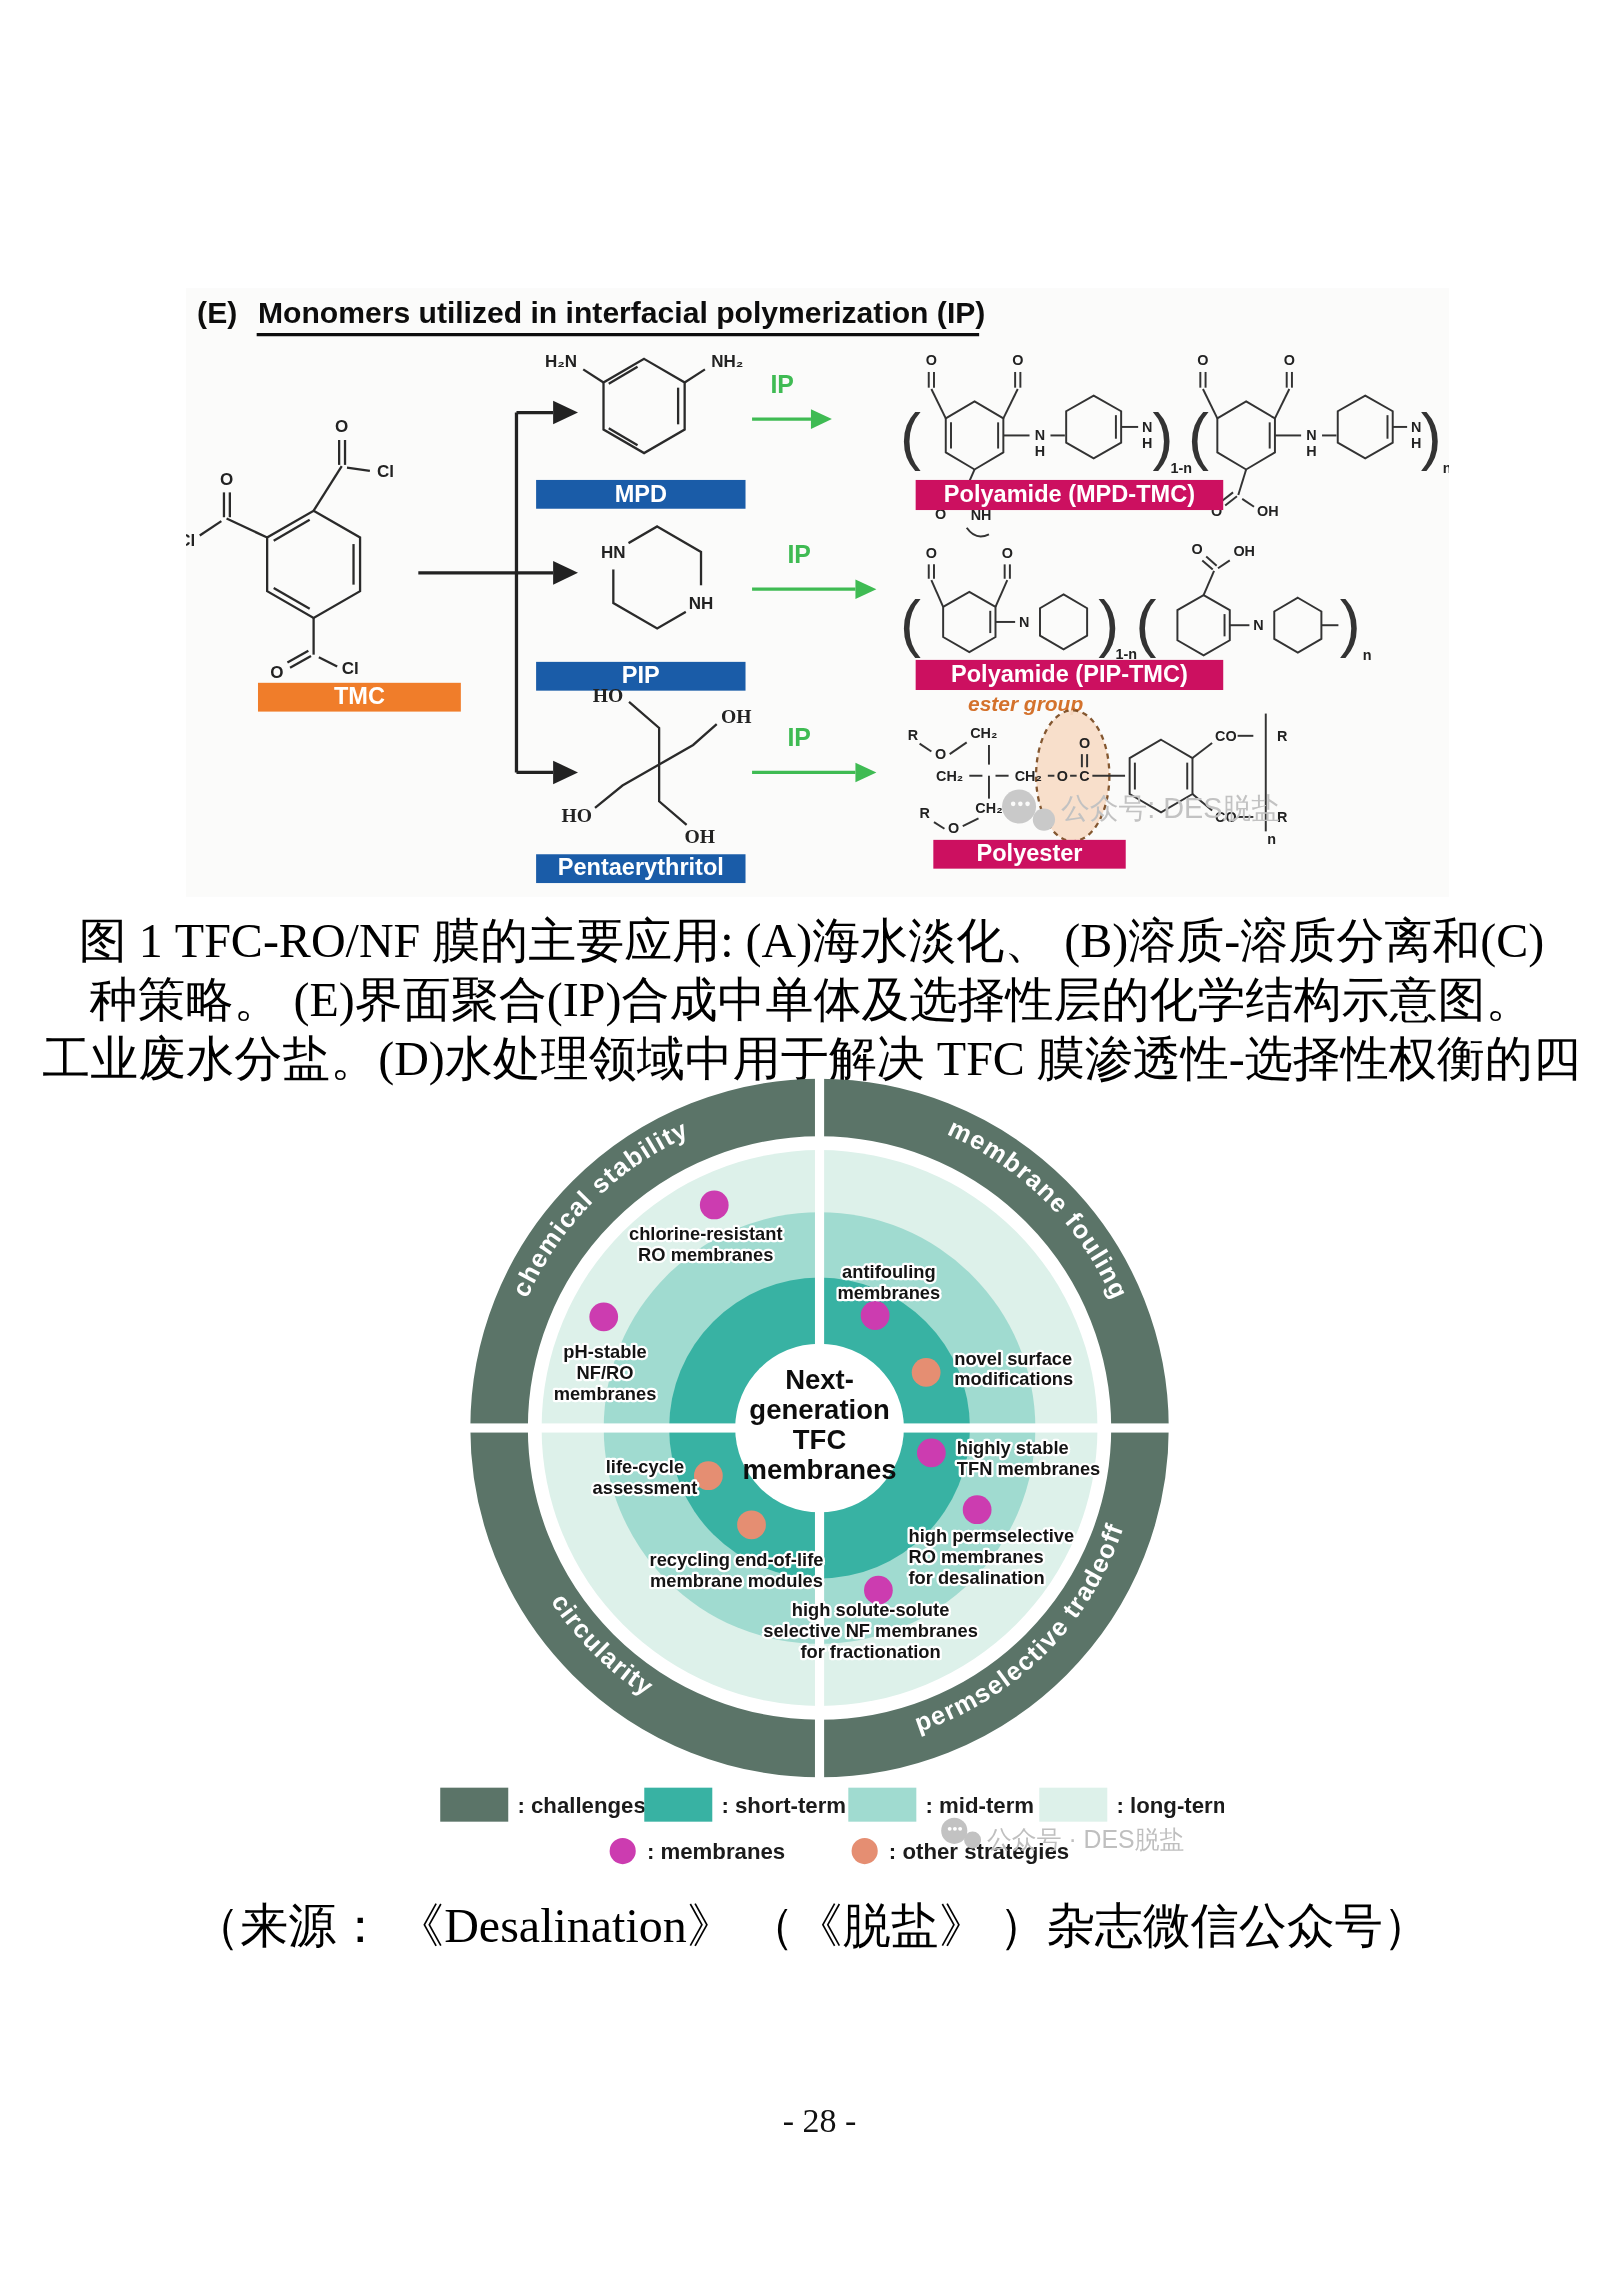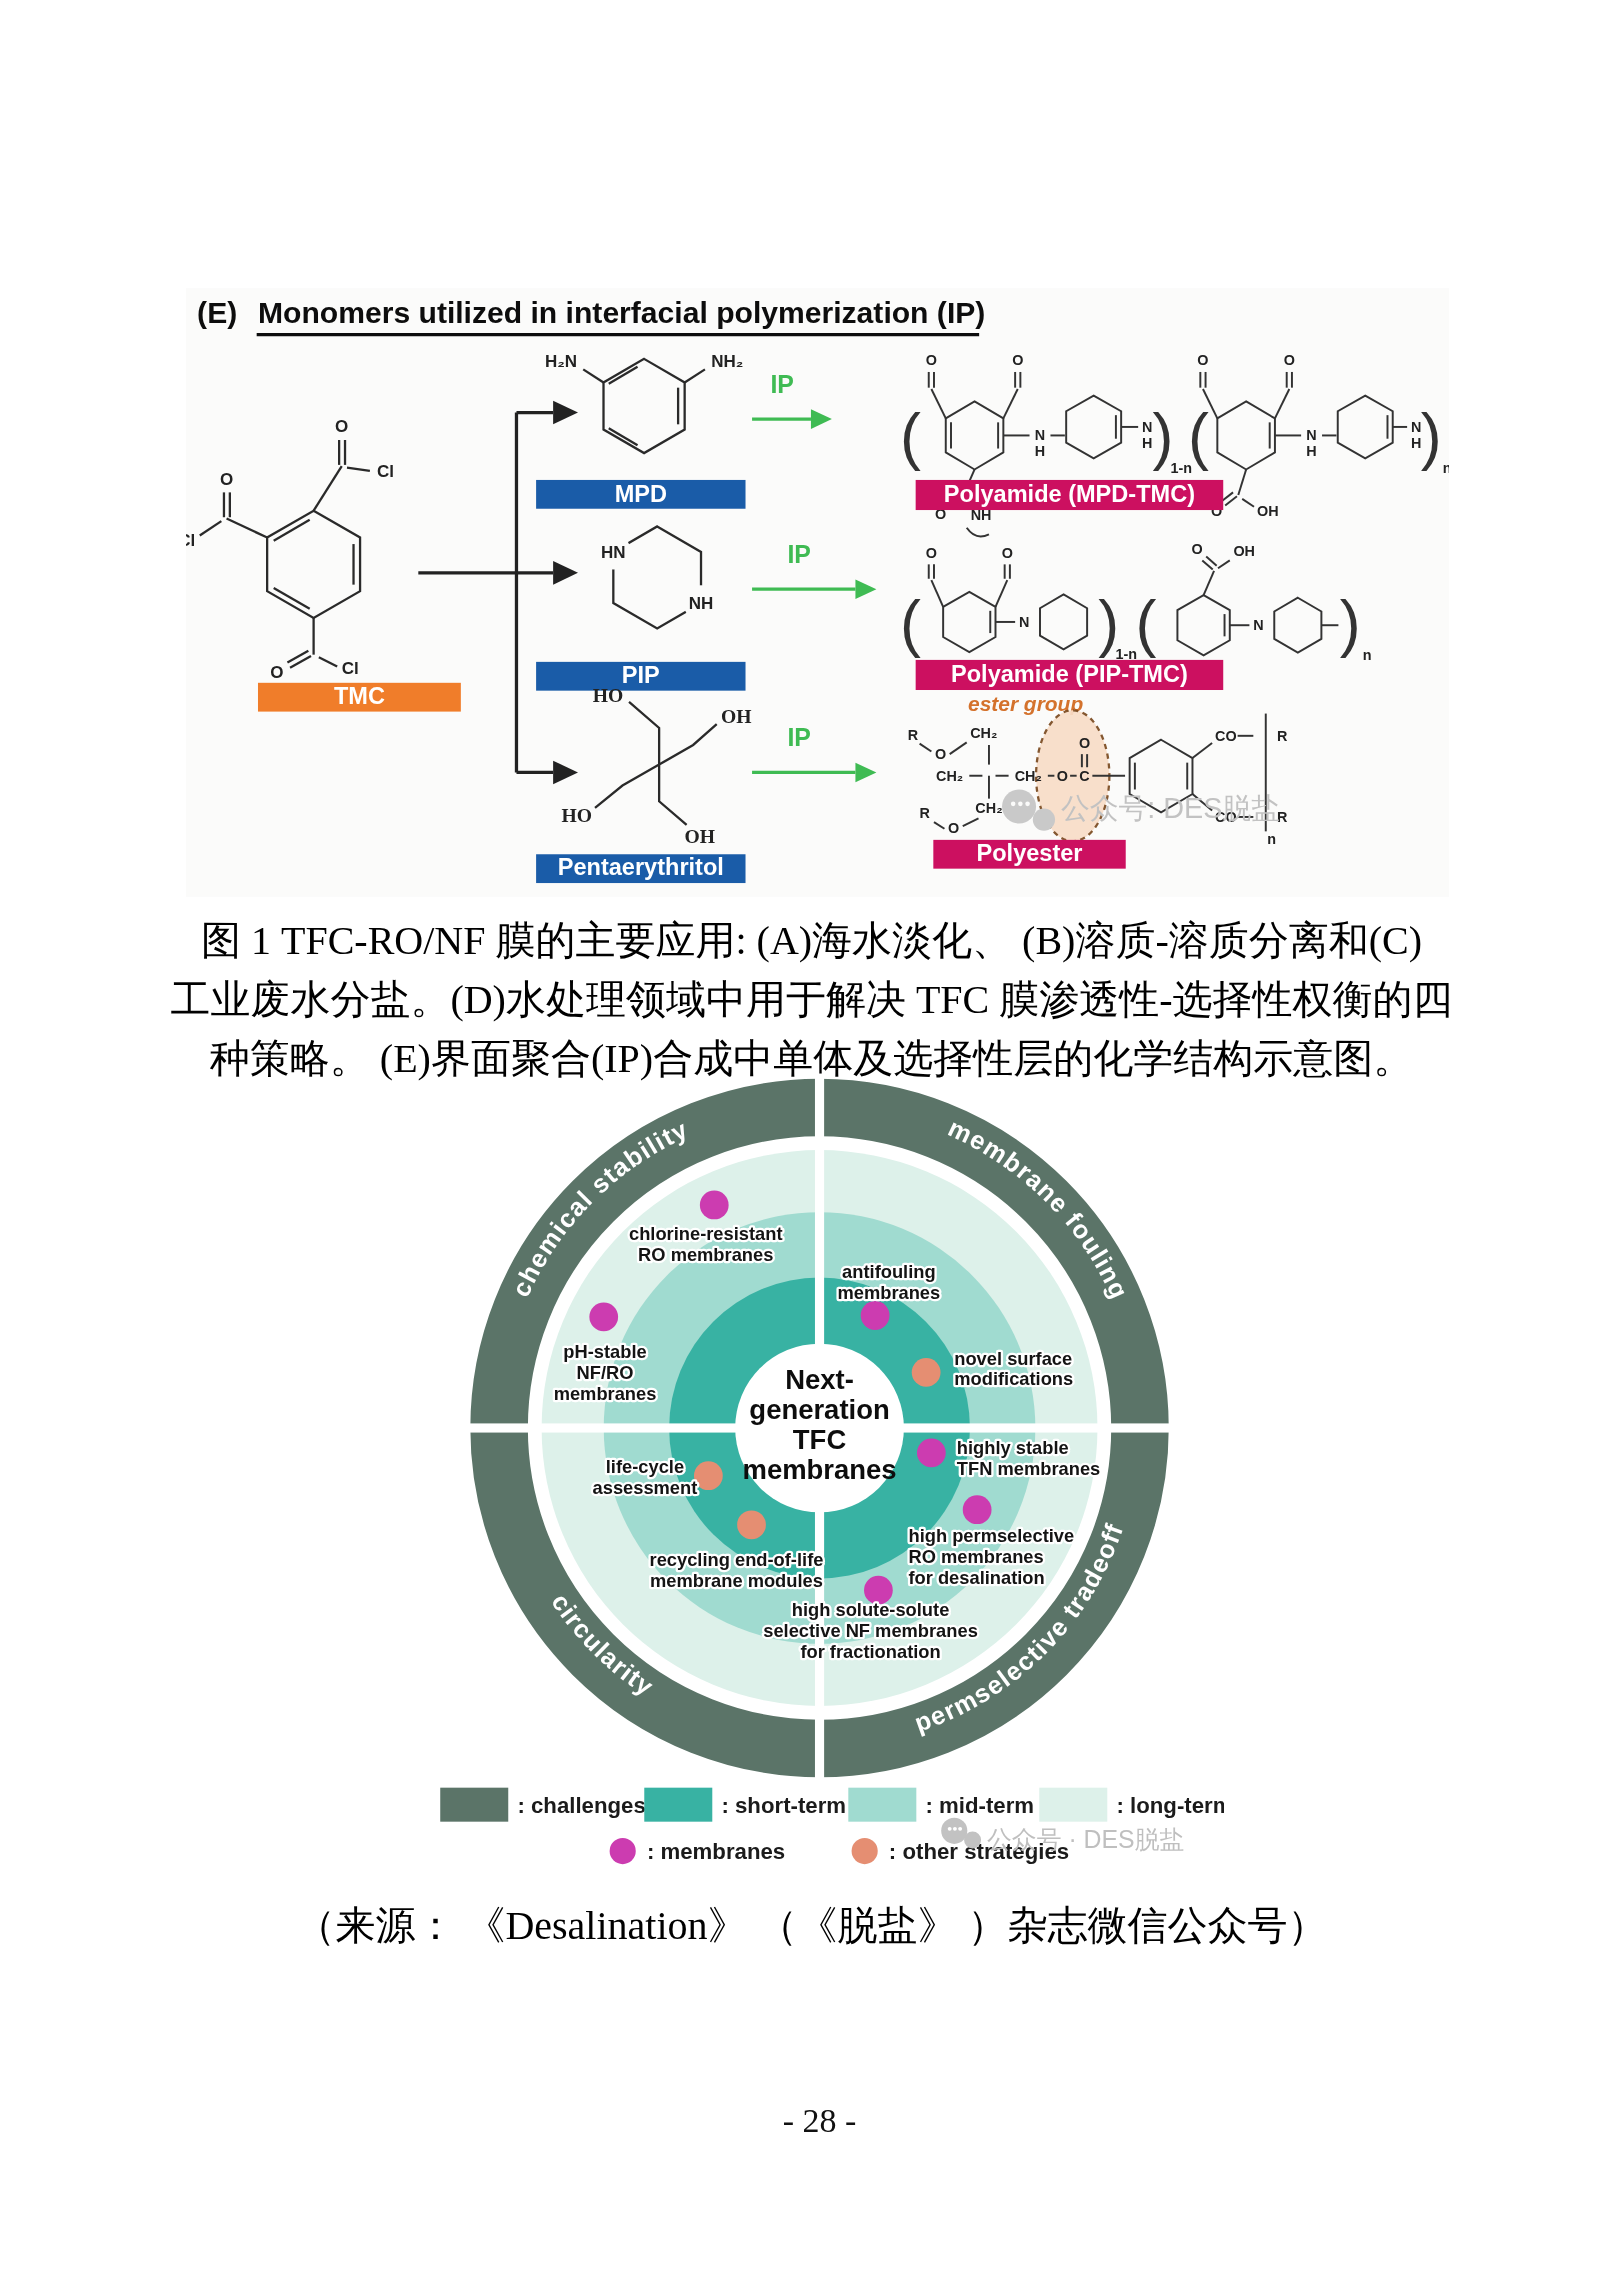--- a/index.html
+++ b/index.html
@@ -11,21 +11,21 @@
     font-family:"Liberation Sans", sans-serif;
     overflow:hidden;
   }
   svg text{font-family:"Liberation Sans", sans-serif;}
   .fig1{position:absolute;left:186px;top:288px;}
   .fig2{position:absolute;left:419px;top:1067px;}
   .caption{
     position:absolute;left:0;width:100%;
     text-align:center;color:#000;
     font-family:"Liberation Serif", serif;
-    font-size:40px;line-height:59px;font-weight:500;
+    font-size:48px;line-height:59px;font-weight:500;
   }
   .caption1{top:911px;}
   .caption2{top:1896px;}
   .pagenum{
     position:absolute;top:2102px;left:8px;width:100%;
     text-align:center;font-family:"Liberation Serif", serif;
     font-size:34px;color:#111;
   }
   .struct{stroke:#2a2a2a;stroke-width:3.5;fill:none;}
   .pstruct{stroke:#333;stroke-width:3;fill:none;}
@@ -292,22 +292,22 @@
       <circle cx="1596" cy="1252" r="17" fill="#c9c9c9"></circle>
       <circle cx="1549" cy="1228" r="3.5" fill="#fbfbfa"></circle>
       <circle cx="1560" cy="1228" r="3.5" fill="#fbfbfa"></circle>
       <circle cx="1571" cy="1228" r="3.5" fill="#fbfbfa"></circle>
       <text class="wmText" x="1622" y="1250">公众号: DES脱盐</text>
     </g>
   </svg>
 
   <div class="caption caption1">
     <div>图 1 TFC-RO/NF 膜的主要应用: (A)海水淡化、 (B)溶质-溶质分离和(C)</div>
+    <div>种策略。 (E)界面聚合(IP)合成中单体及选择性层的化学结构示意图。</div>
     <div>工业废水分盐。(D)水处理领域中用于解决 TFC 膜渗透性-选择性权衡的四</div>
-    <div>种策略。 (E)界面聚合(IP)合成中单体及选择性层的化学结构示意图。</div>
   </div>
 
   <svg class="fig2" width="805" height="824" viewBox="640 1630 1230 1260">
     <defs>
       <path id="arcTL" d="M 765.7 2130.8 A 489 489 0 0 1 1200.8 1695.7"></path>
       <path id="arcTR" d="M 1303.2 1695.7 A 489 489 0 0 1 1738.3 2130.8"></path>
       <path id="arcBL" d="M 765.7 2233.2 A 489 489 0 0 0 1200.8 2668.3"></path>
       <path id="arcBR" d="M 1303.2 2668.3 A 489 489 0 0 0 1738.3 2233.2"></path>
     </defs>
 

